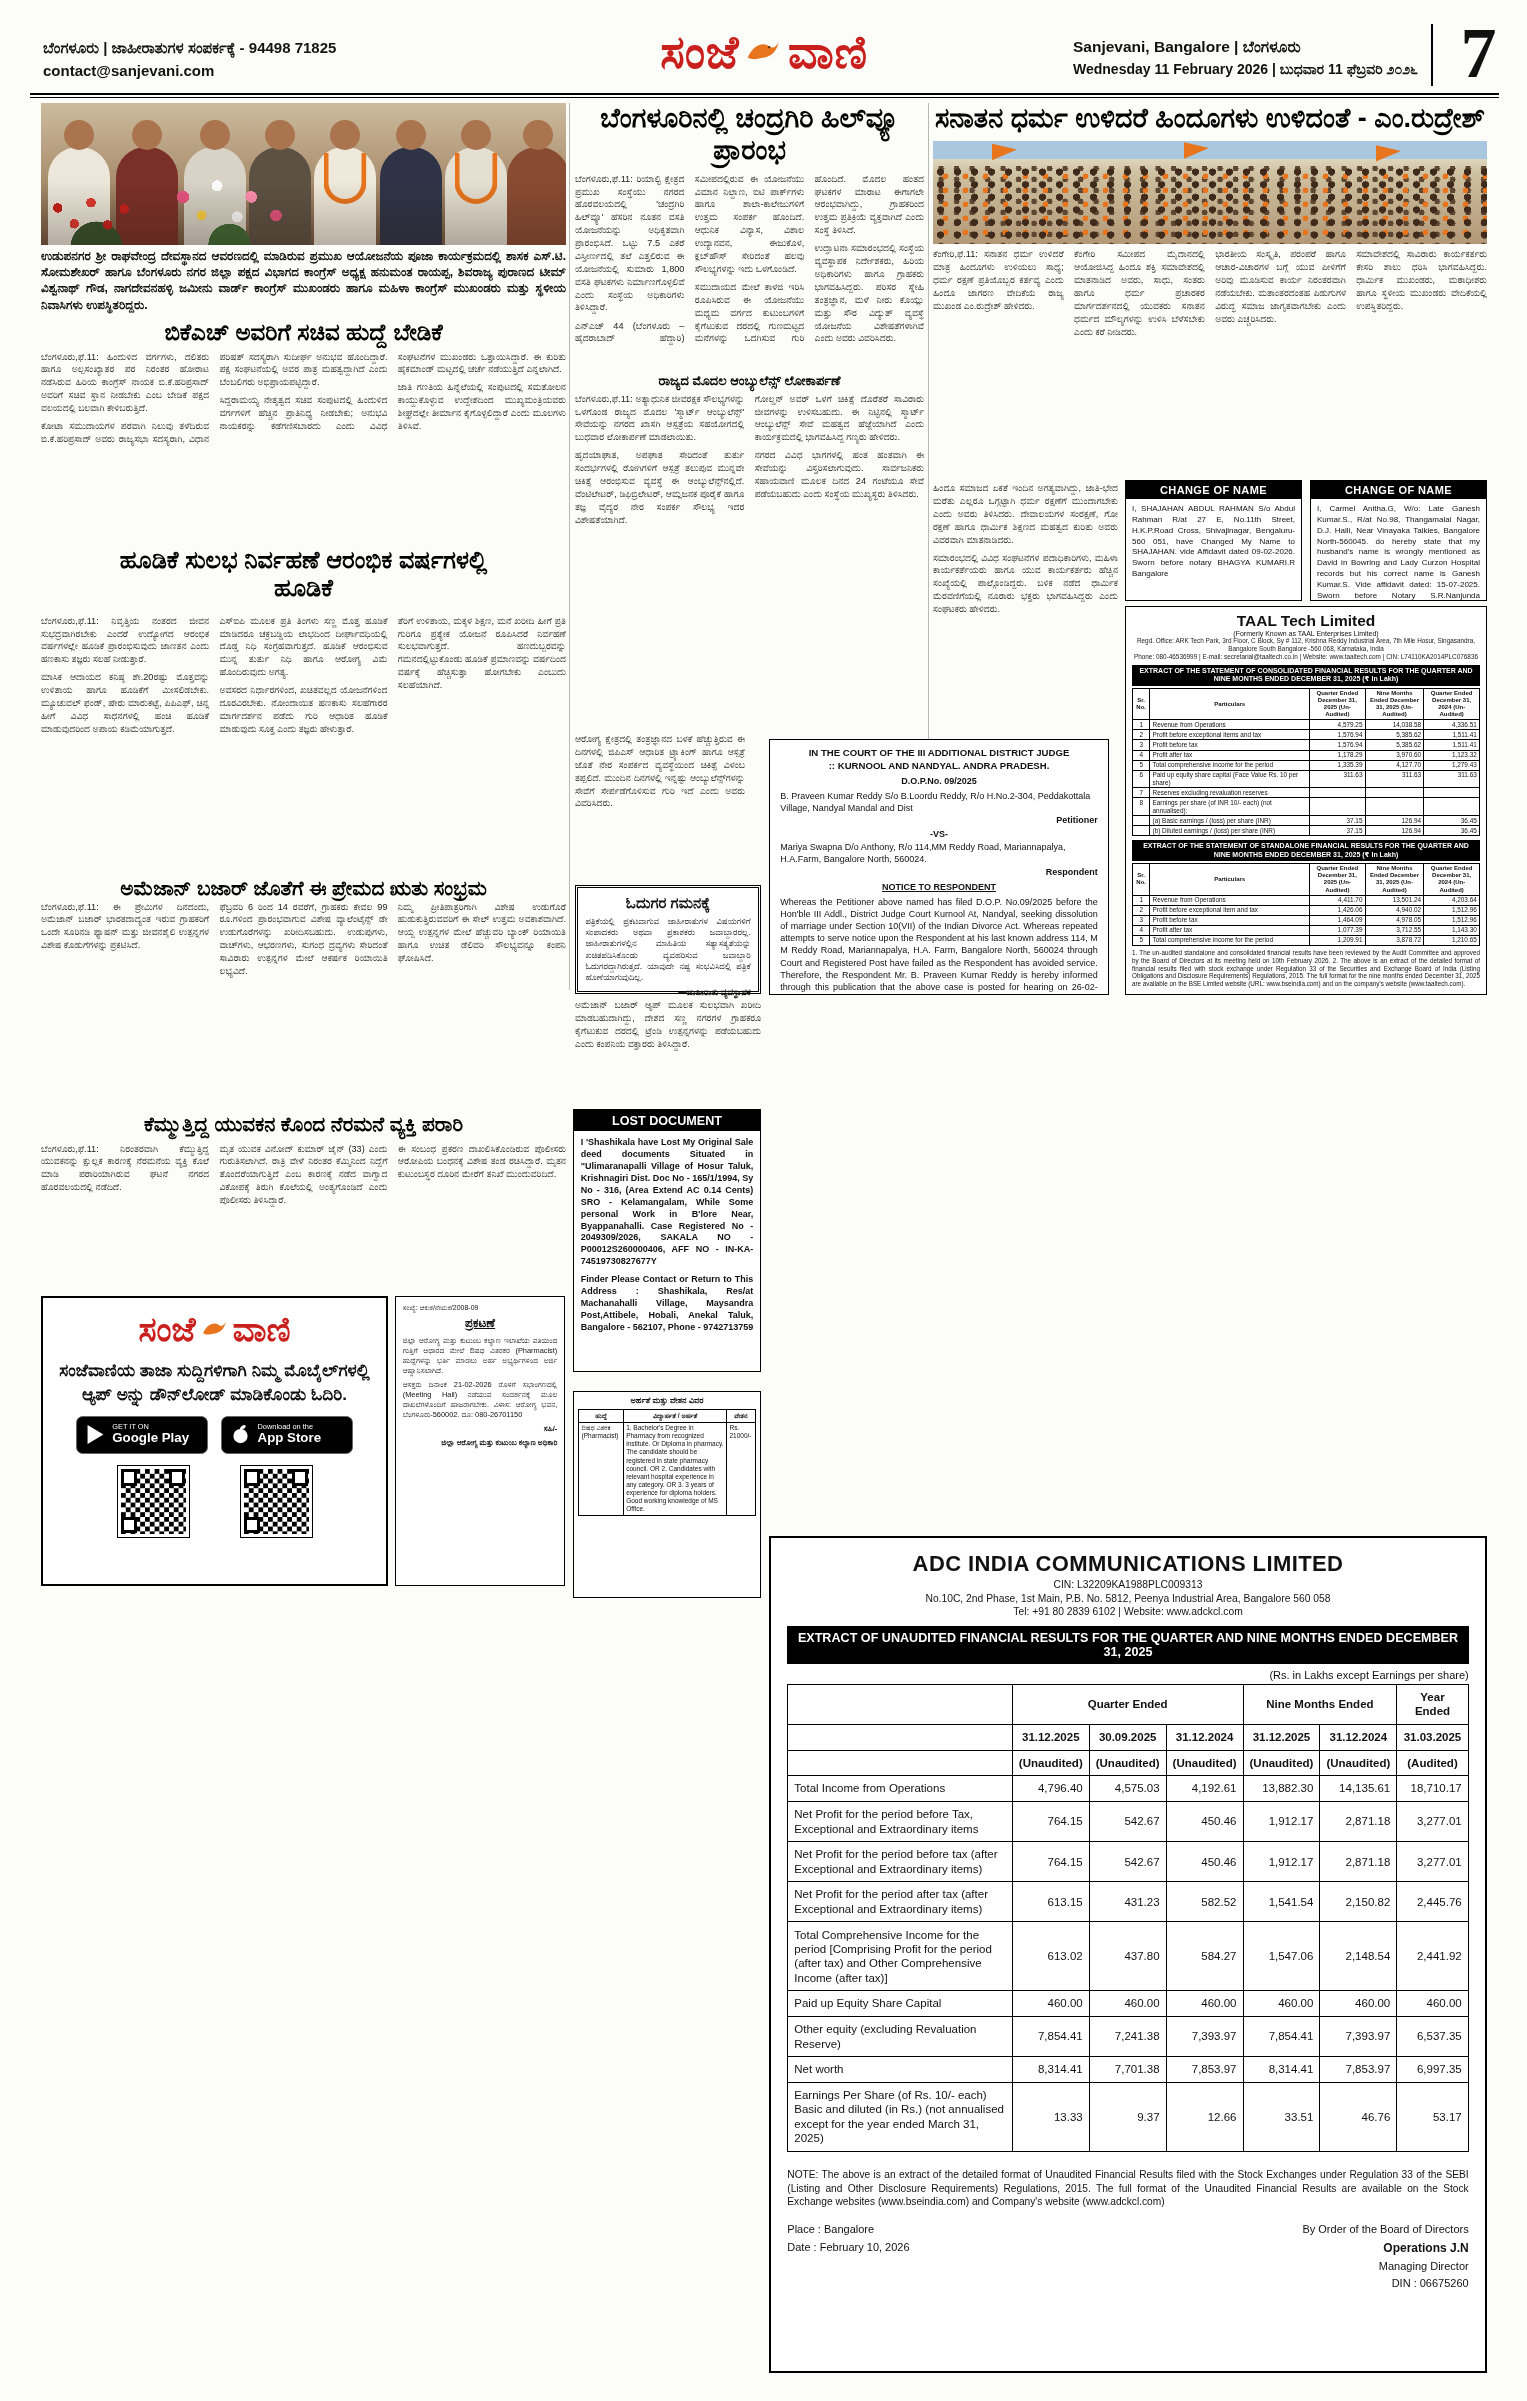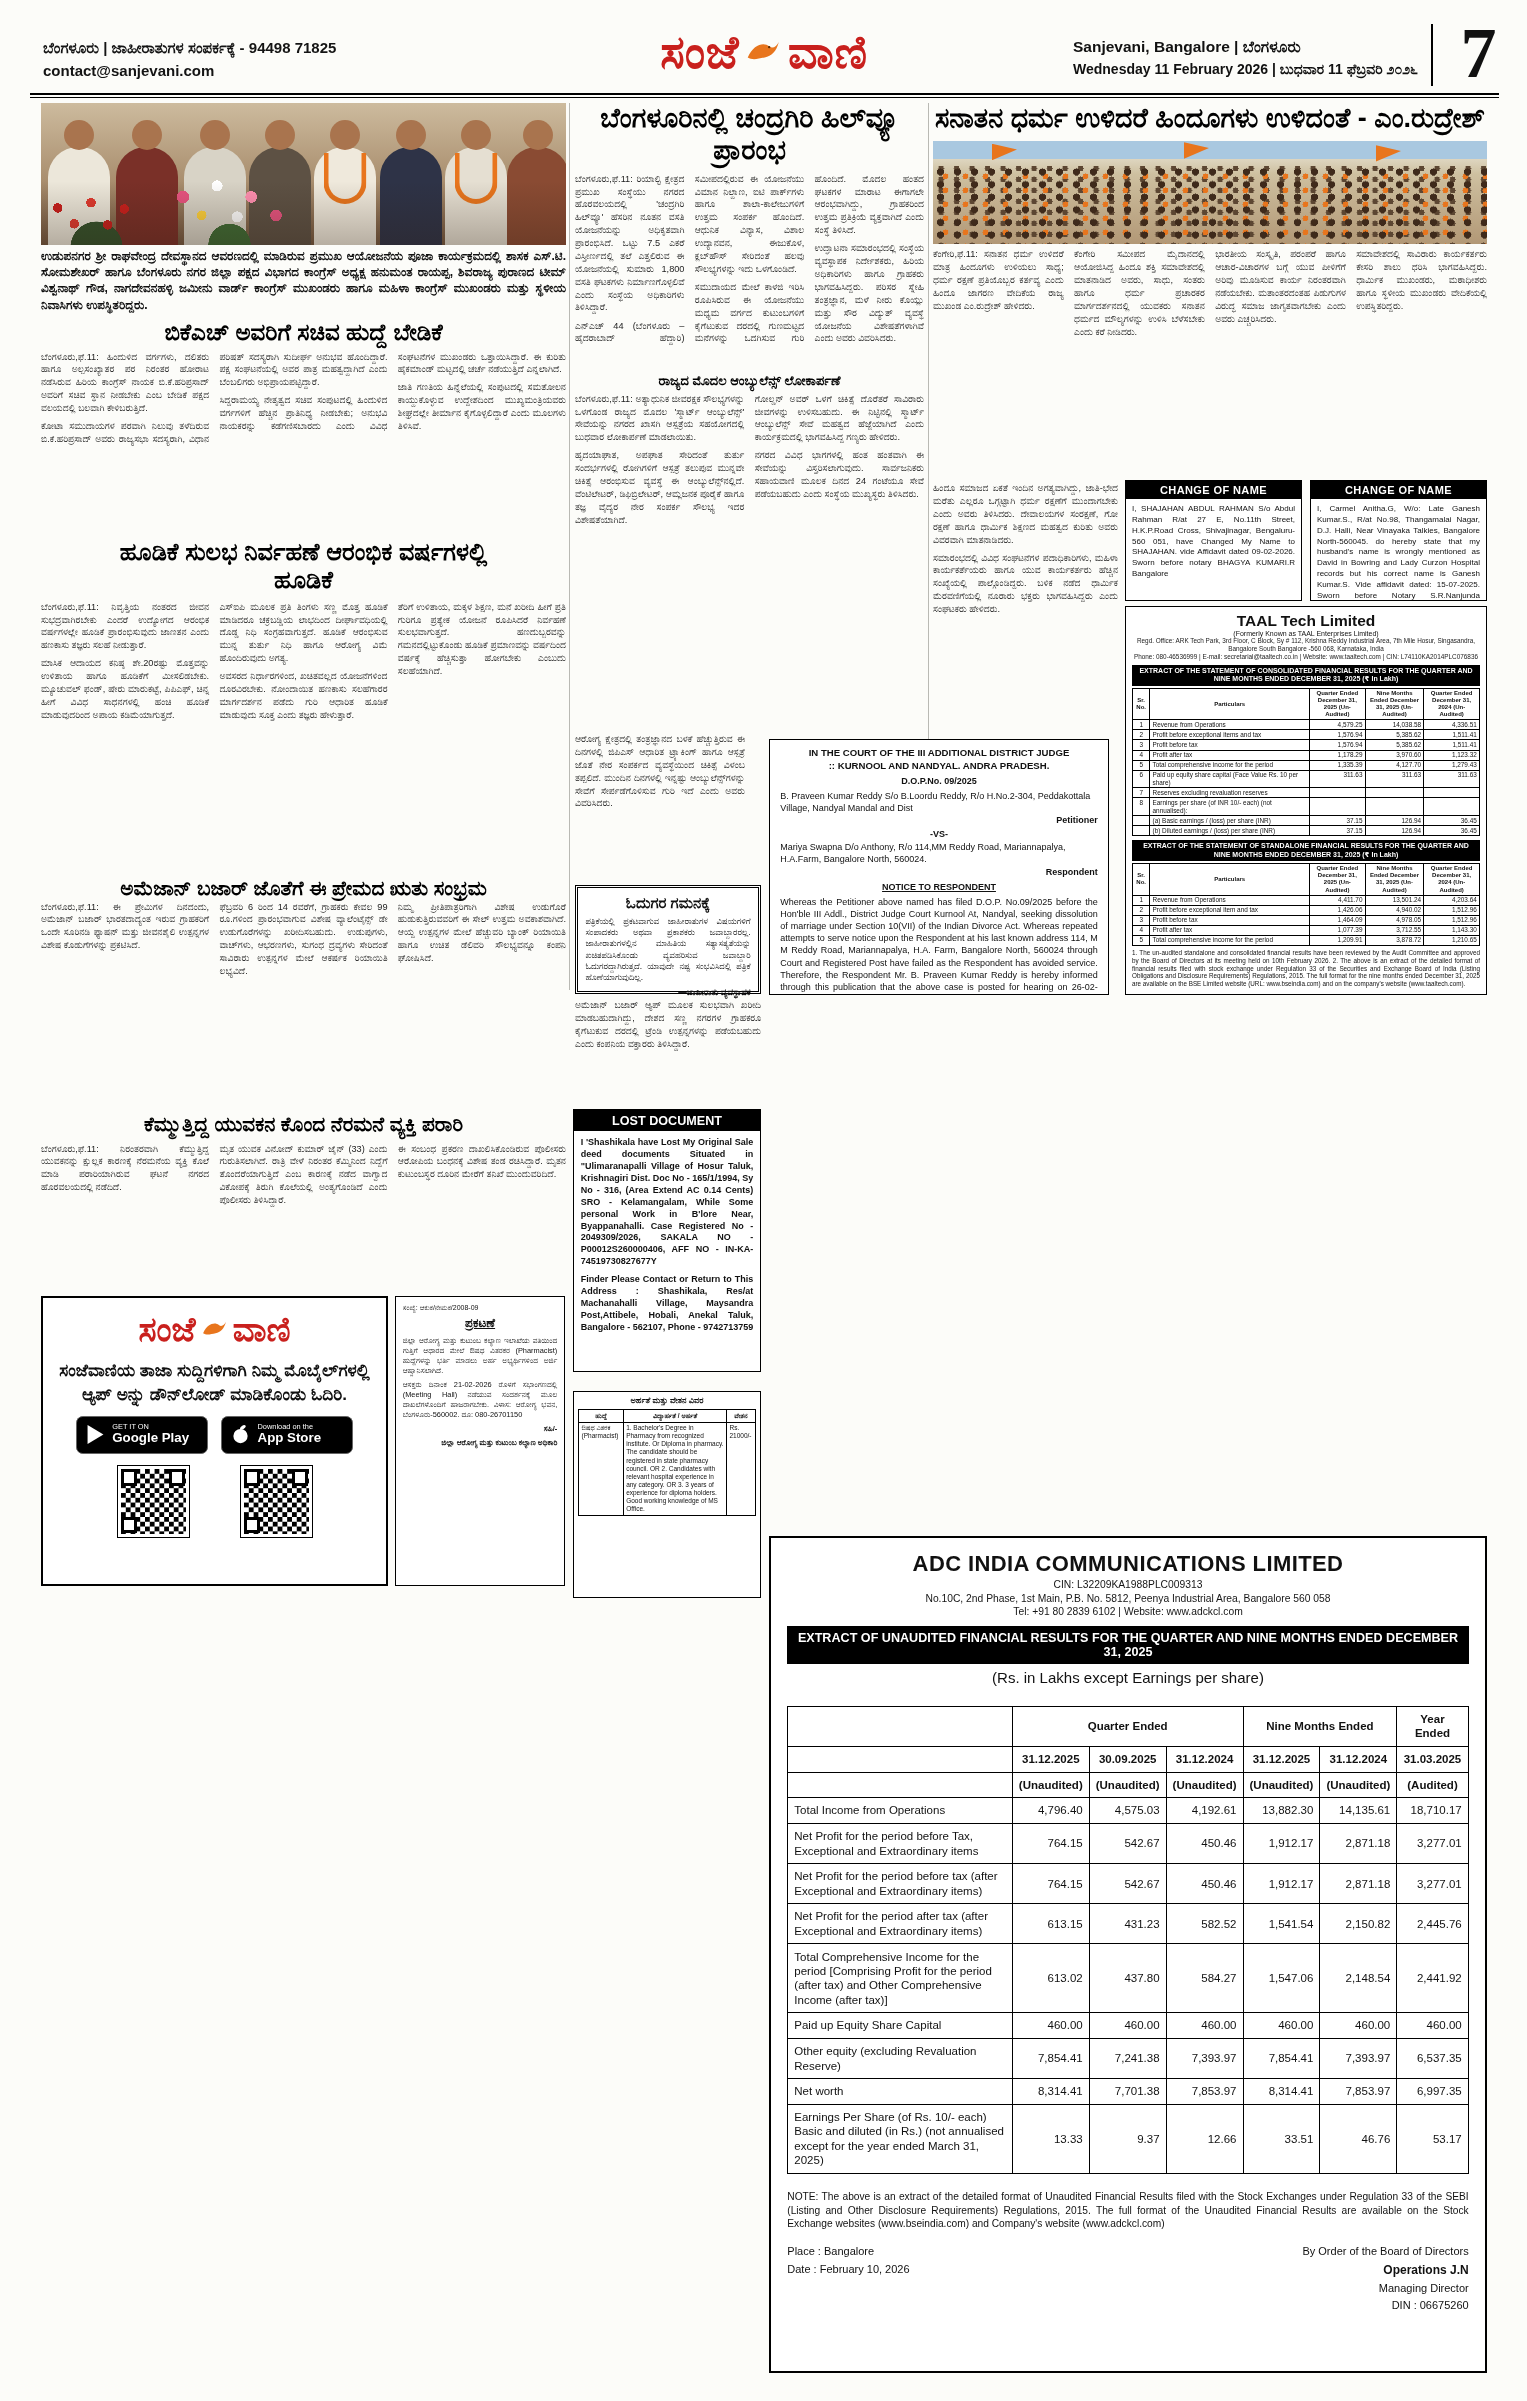--- a/index.html
+++ b/index.html
@@ -95,21 +95,21 @@
 .taal td:nth-child(2){text-align:left;width:46%;}
 .taal .t-notes{font-size:6.3px;text-align:justify;margin-top:3px;line-height:1.25;}
 .taal .t-foot{display:flex;justify-content:space-between;margin-top:4.4px;font-size:6.4px;}
 .taal .t-foot .rt{text-align:right;}
 
 
 .adc{border:2.2px solid #000;background:#fff;padding:13.3px 16.3px;}
 .adc .a-name{text-align:center;font-weight:800;font-size:22px;letter-spacing:0.4px;}
 .adc .a-line{text-align:center;font-size:10.3px;margin-top:2.2px;color:#151515;}
 .adc .a-bar{background:#000;color:#fff;font-weight:bold;font-size:12.6px;text-align:center;padding:5.2px 7.4px;margin:9px 0 4.4px;}
-.adc .a-units{text-align:center;font-size:15px;margin-bottom:20px;}
+.adc .a-units{text-align:right;font-size:11px;margin-bottom:3px;}
 .adc table{width:100%;border-collapse:collapse;font-size:11.5px;}
 .adc th,.adc td{border:1.1px solid #000;padding:5.2px 6px;line-height:1.25;}
 .adc th{text-align:center;font-weight:bold;}
 .adc td{text-align:right;}
 .adc td:first-child{text-align:left;width:33%;}
 .adc .a-note{font-size:10.2px;text-align:justify;margin-top:16px;line-height:1.35;}
 .adc .a-foot{display:flex;justify-content:space-between;margin-top:12px;font-size:11px;line-height:1.6;}
 .adc .a-foot .rt{text-align:right;}
 .adc .a-foot b{font-size:12px;}
 
@@ -221,21 +221,21 @@
     <div class="headline h31">ಬಿಕೆಎಚ್ ಅವರಿಗೆ ಸಚಿವ ಹುದ್ದೆ ಬೇಡಿಕೆ</div>
     <div class="body-text cols-3" style="height:176px;margin-top:4.4px;">
         <p>ಬೆಂಗಳೂರು,ಫೆ.11: ಹಿಂದುಳಿದ ವರ್ಗಗಳು, ದಲಿತರು ಹಾಗೂ ಅಲ್ಪಸಂಖ್ಯಾತರ ಪರ ನಿರಂತರ ಹೋರಾಟ ನಡೆಸಿರುವ ಹಿರಿಯ ಕಾಂಗ್ರೆಸ್ ನಾಯಕ ಬಿ.ಕೆ.ಹರಿಪ್ರಸಾದ್ ಅವರಿಗೆ ಸಚಿವ ಸ್ಥಾನ ನೀಡಬೇಕು ಎಂಬ ಬೇಡಿಕೆ ಪಕ್ಷದ ವಲಯದಲ್ಲಿ ಬಲವಾಗಿ ಕೇಳಿಬರುತ್ತಿದೆ.</p>
         <p>ಕೋಟಾ ಸಮುದಾಯಗಳ ಪರವಾಗಿ ನಿಲುವು ತಳೆದಿರುವ ಬಿ.ಕೆ.ಹರಿಪ್ರಸಾದ್ ಅವರು ರಾಜ್ಯಸಭಾ ಸದಸ್ಯರಾಗಿ, ವಿಧಾನ ಪರಿಷತ್ ಸದಸ್ಯರಾಗಿ ಸುದೀರ್ಘ ಅನುಭವ ಹೊಂದಿದ್ದಾರೆ. ಪಕ್ಷ ಸಂಘಟನೆಯಲ್ಲಿ ಅವರ ಪಾತ್ರ ಮಹತ್ವದ್ದಾಗಿದೆ ಎಂದು ಬೆಂಬಲಿಗರು ಅಭಿಪ್ರಾಯಪಟ್ಟಿದ್ದಾರೆ.</p>
         <p>ಸಿದ್ದರಾಮಯ್ಯ ನೇತೃತ್ವದ ಸಚಿವ ಸಂಪುಟದಲ್ಲಿ ಹಿಂದುಳಿದ ವರ್ಗಗಳಿಗೆ ಹೆಚ್ಚಿನ ಪ್ರಾತಿನಿಧ್ಯ ನೀಡಬೇಕು; ಅನುಭವಿ ನಾಯಕರನ್ನು ಕಡೆಗಣಿಸಬಾರದು ಎಂದು ವಿವಿಧ ಸಂಘಟನೆಗಳ ಮುಖಂಡರು ಒತ್ತಾಯಿಸಿದ್ದಾರೆ. ಈ ಕುರಿತು ಹೈಕಮಾಂಡ್ ಮಟ್ಟದಲ್ಲಿ ಚರ್ಚೆ ನಡೆಯುತ್ತಿದೆ ಎನ್ನಲಾಗಿದೆ.</p>
         <p>ಜಾತಿ ಗಣತಿಯ ಹಿನ್ನೆಲೆಯಲ್ಲಿ ಸಂಪುಟದಲ್ಲಿ ಸಮತೋಲನ ಕಾಯ್ದುಕೊಳ್ಳುವ ಉದ್ದೇಶದಿಂದ ಮುಖ್ಯಮಂತ್ರಿಯವರು ಶೀಘ್ರದಲ್ಲೇ ತೀರ್ಮಾನ ಕೈಗೊಳ್ಳಲಿದ್ದಾರೆ ಎಂದು ಮೂಲಗಳು ತಿಳಿಸಿವೆ.</p>
       </div>
   </div>
 
   <div class="abs" style="left:41px;top:534px;width:525px;">
-    <div class="headline h32" style="width:414px;margin:4px auto;">ಹೂಡಿಕೆ ಸುಲಭ ನಿರ್ವಹಣೆ ಆರಂಭಿಕ ವರ್ಷಗಳಲ್ಲಿ ಹೂಡಿಕೆ</div>
+    <div class="headline h32" style="width:414px;margin:12px auto;">ಹೂಡಿಕೆ ಸುಲಭ ನಿರ್ವಹಣೆ ಆರಂಭಿಕ ವರ್ಷಗಳಲ್ಲಿ ಹೂಡಿಕೆ</div>
     <div class="body-text cols-3" style="height:266px;margin-top:6px;">
         <p>ಬೆಂಗಳೂರು,ಫೆ.11: ನಿವೃತ್ತಿಯ ನಂತರದ ಜೀವನ ಸುಭದ್ರವಾಗಿರಬೇಕು ಎಂದರೆ ಉದ್ಯೋಗದ ಆರಂಭಿಕ ವರ್ಷಗಳಲ್ಲೇ ಹೂಡಿಕೆ ಪ್ರಾರಂಭಿಸುವುದು ಜಾಣತನ ಎಂದು ಹಣಕಾಸು ತಜ್ಞರು ಸಲಹೆ ನೀಡುತ್ತಾರೆ.</p>
         <p>ಮಾಸಿಕ ಆದಾಯದ ಕನಿಷ್ಠ ಶೇ.20ರಷ್ಟು ಮೊತ್ತವನ್ನು ಉಳಿತಾಯ ಹಾಗೂ ಹೂಡಿಕೆಗೆ ಮೀಸಲಿಡಬೇಕು. ಮ್ಯೂಚುವಲ್ ಫಂಡ್, ಷೇರು ಮಾರುಕಟ್ಟೆ, ಪಿಪಿಎಫ್, ಚಿನ್ನ ಹೀಗೆ ವಿವಿಧ ಸಾಧನಗಳಲ್ಲಿ ಹಂಚಿ ಹೂಡಿಕೆ ಮಾಡುವುದರಿಂದ ಅಪಾಯ ಕಡಿಮೆಯಾಗುತ್ತದೆ.</p>
         <p>ಎಸ್‌ಐಪಿ ಮೂಲಕ ಪ್ರತಿ ತಿಂಗಳು ಸಣ್ಣ ಮೊತ್ತ ಹೂಡಿಕೆ ಮಾಡಿದರೂ ಚಕ್ರಬಡ್ಡಿಯ ಲಾಭದಿಂದ ದೀರ್ಘಾವಧಿಯಲ್ಲಿ ದೊಡ್ಡ ನಿಧಿ ಸಂಗ್ರಹವಾಗುತ್ತದೆ. ಹೂಡಿಕೆ ಆರಂಭಿಸುವ ಮುನ್ನ ತುರ್ತು ನಿಧಿ ಹಾಗೂ ಆರೋಗ್ಯ ವಿಮೆ ಹೊಂದಿರುವುದು ಅಗತ್ಯ.</p>
         <p>ಅವಸರದ ನಿರ್ಧಾರಗಳಿಂದ, ಖಚಿತವಲ್ಲದ ಯೋಜನೆಗಳಿಂದ ದೂರವಿರಬೇಕು. ನೋಂದಾಯಿತ ಹಣಕಾಸು ಸಲಹೆಗಾರರ ಮಾರ್ಗದರ್ಶನ ಪಡೆದು ಗುರಿ ಆಧಾರಿತ ಹೂಡಿಕೆ ಮಾಡುವುದು ಸೂಕ್ತ ಎಂದು ತಜ್ಞರು ಹೇಳುತ್ತಾರೆ.</p>
         <p>ತೆರಿಗೆ ಉಳಿತಾಯ, ಮಕ್ಕಳ ಶಿಕ್ಷಣ, ಮನೆ ಖರೀದಿ ಹೀಗೆ ಪ್ರತಿ ಗುರಿಗೂ ಪ್ರತ್ಯೇಕ ಯೋಜನೆ ರೂಪಿಸಿದರೆ ನಿರ್ವಹಣೆ ಸುಲಭವಾಗುತ್ತದೆ. ಹಣದುಬ್ಬರವನ್ನು ಗಮನದಲ್ಲಿಟ್ಟುಕೊಂಡು ಹೂಡಿಕೆ ಪ್ರಮಾಣವನ್ನು ವರ್ಷದಿಂದ ವರ್ಷಕ್ಕೆ ಹೆಚ್ಚಿಸುತ್ತಾ ಹೋಗಬೇಕು ಎಂಬುದು ಸಲಹೆಯಾಗಿದೆ.</p>
       </div>
   </div>
 
   <div class="abs" style="left:575px;top:373px;width:349px;">

